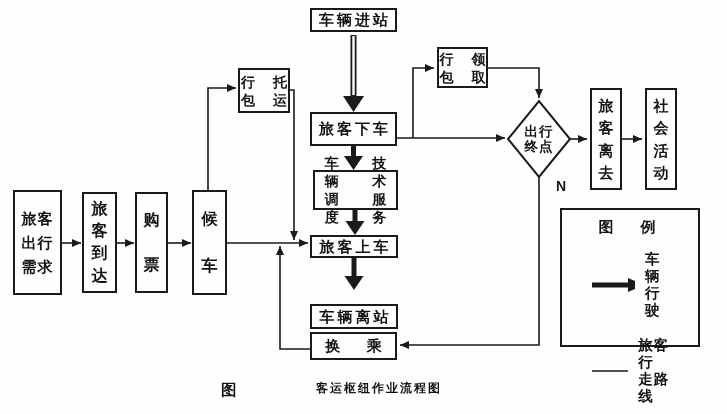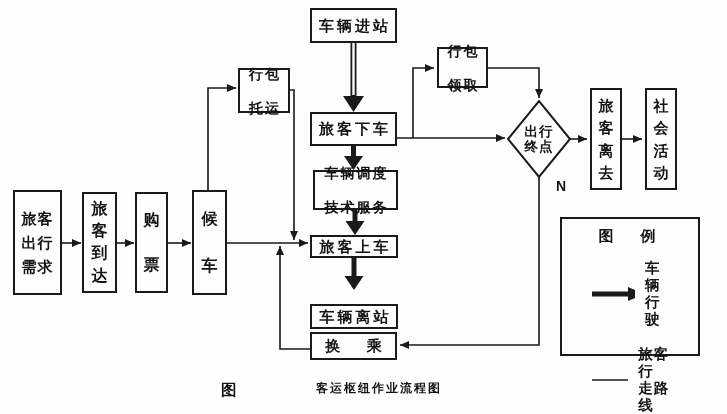--- a/index.html
+++ b/index.html
@@ -8,21 +8,21 @@
     font-family:"Liberation Sans",sans-serif;color:#141414;
   }
   #wires{position:absolute;left:0;top:0;z-index:1;}
   .box{
     position:absolute;z-index:2;box-sizing:border-box;
     border:2px solid #1a1a1a;background:#fefefe;
     display:flex;align-items:center;justify-content:center;
     font-weight:bold;line-height:1.15;text-align:center;
   }
   .vstack{flex-direction:column;justify-content:space-around;padding:4px 0;}
-  .hlines{flex-direction:column;justify-content:center;gap:16px;}
+  .hlines{flex-direction:row;justify-content:center;gap:16px;}
   .h1{font-size:15px;letter-spacing:3px;padding-left:3px;}
   .h2{font-size:14px;letter-spacing:2px;padding-left:2px;line-height:18px;}
   .chars16{font-size:16px;}
   .chars15{font-size:15px;}
   .spread{flex-direction:row;justify-content:space-around;font-size:15px;}
   .l3{font-size:15px;letter-spacing:1px;line-height:24px;}
   .diamond-label{
     position:absolute;z-index:3;display:flex;flex-direction:column;align-items:center;justify-content:center;
     font-weight:bold;font-size:13.5px;line-height:15px;letter-spacing:1px;
   }
@@ -107,21 +107,21 @@
   <div class="box vstack chars16" style="left:192px;top:190px;width:35px;height:105px;">
     <span>候</span>
     <span>车</span>
   </div>
 
   <div class="box hlines h2" style="left:238px;top:68px;width:52px;height:45px;">
     <span>行包</span>
     <span>托运</span>
   </div>
 
-  <div class="box h1" style="left:310px;top:8px;width:87px;height:35px;">
+  <div class="box h1" style="left:310px;top:8px;width:87px;height:24px;">
     <span>车辆进站</span>
   </div>
   <div class="box h1" style="left:310px;top:112px;width:87px;height:34px;">
     <span>旅客下车</span>
   </div>
   <div class="box hlines h2" style="left:313px;top:170px;width:85px;height:40px;">
     <span>车辆调度</span>
     <span>技术服务</span>
   </div>
   <div class="box h1" style="left:310px;top:235px;width:88px;height:23px;">
@@ -154,21 +154,21 @@
     <span>离</span>
     <span>去</span>
   </div>
   <div class="box vstack chars15" style="left:645px;top:88px;width:32px;height:102px;">
     <span>社</span>
     <span>会</span>
     <span>活</span>
     <span>动</span>
   </div>
 
-  <div class="legend" style="left:560px;top:208px;width:140px;height:139px;margin-top:9px;">
+  <div class="legend" style="left:560px;top:208px;width:140px;height:139px;">
     <div class="legend-title">图　例</div>
     <div class="legend-row">
       <svg width="56" height="18">
         <line x1="2" y1="9" x2="38" y2="9" stroke="#1a1a1a" stroke-width="5"></line>
         <polygon points="38,2 38,16 55,9" fill="#1a1a1a"></polygon>
       </svg>
       <div class="legend-label">
         <span>车辆</span><br>
         <span>行驶</span>
       </div>

